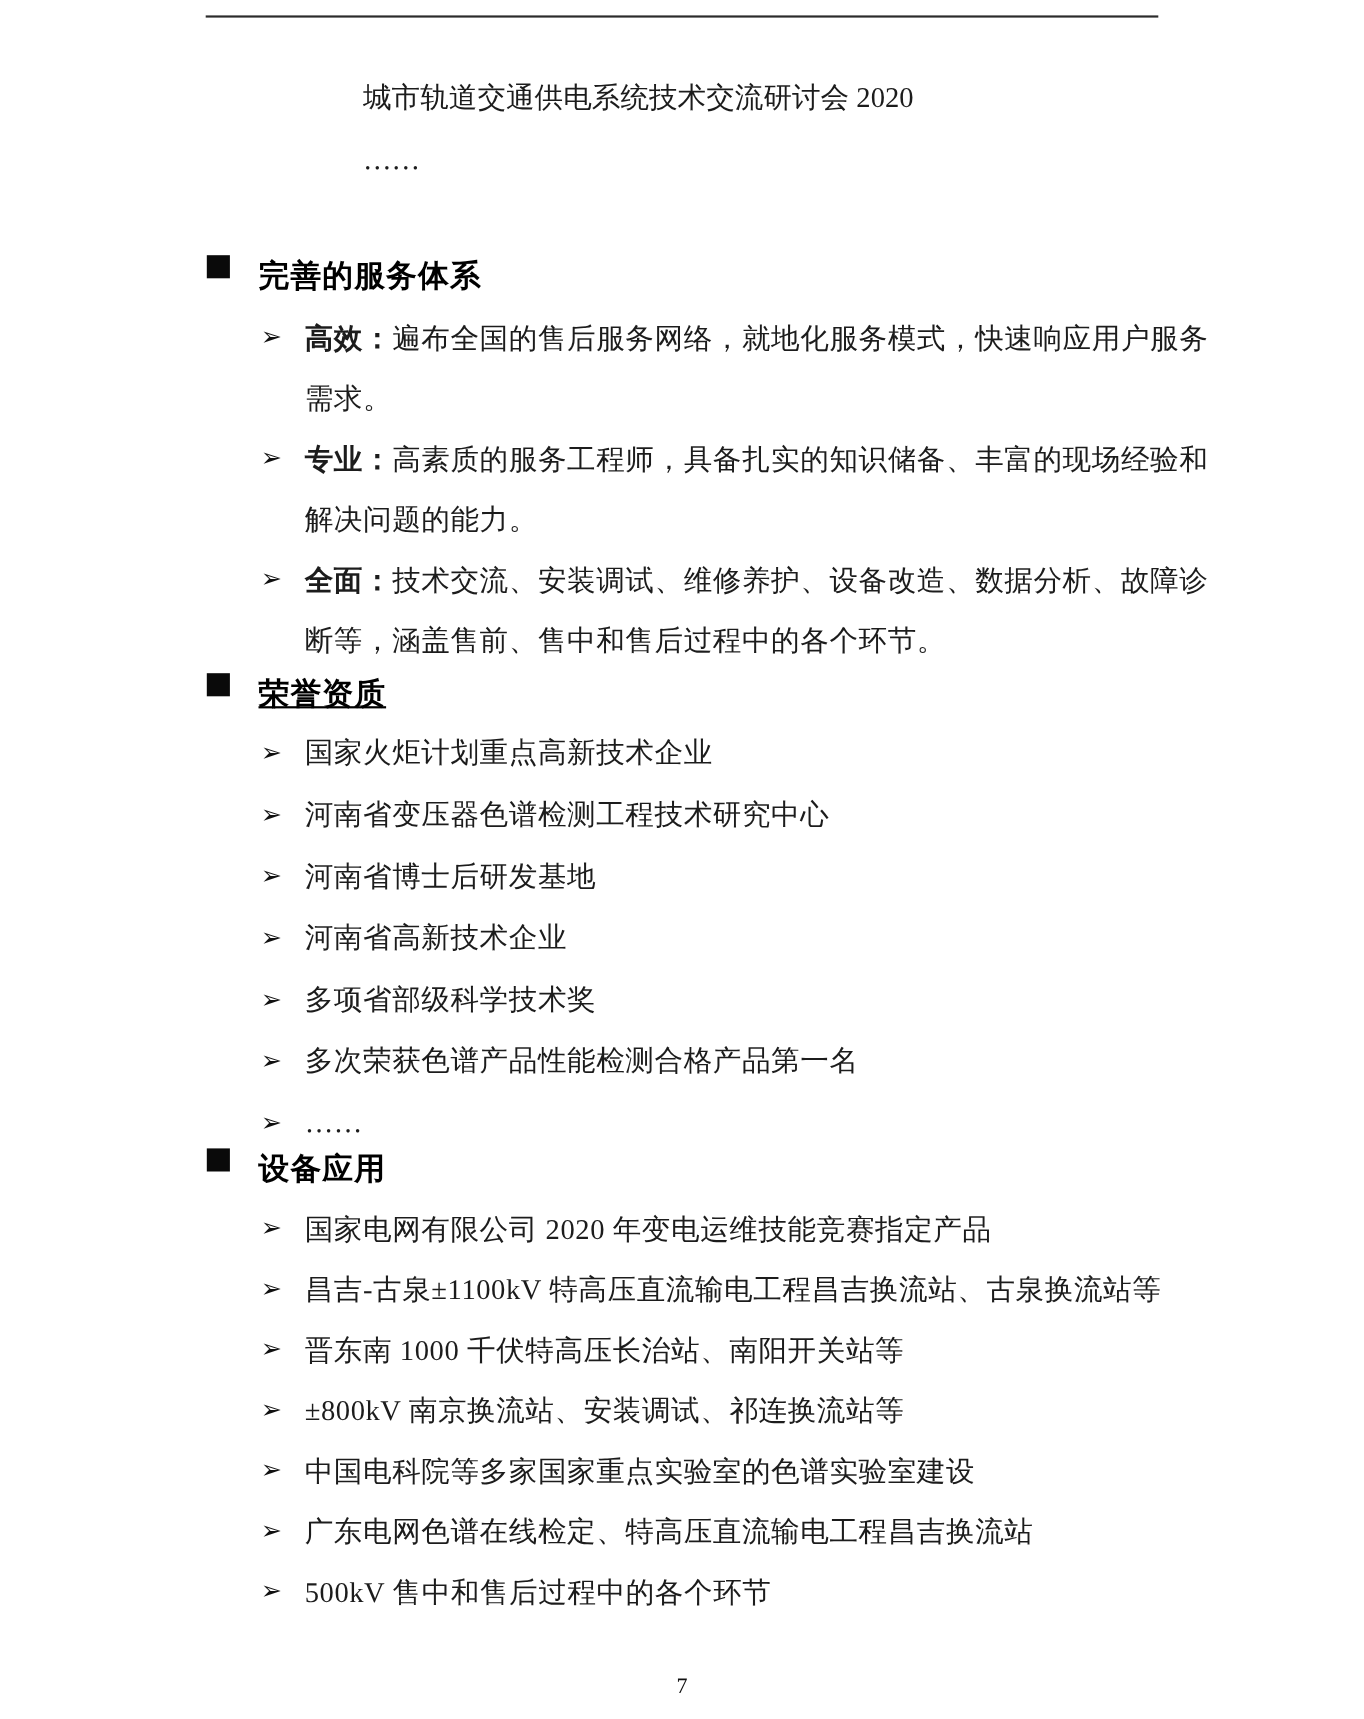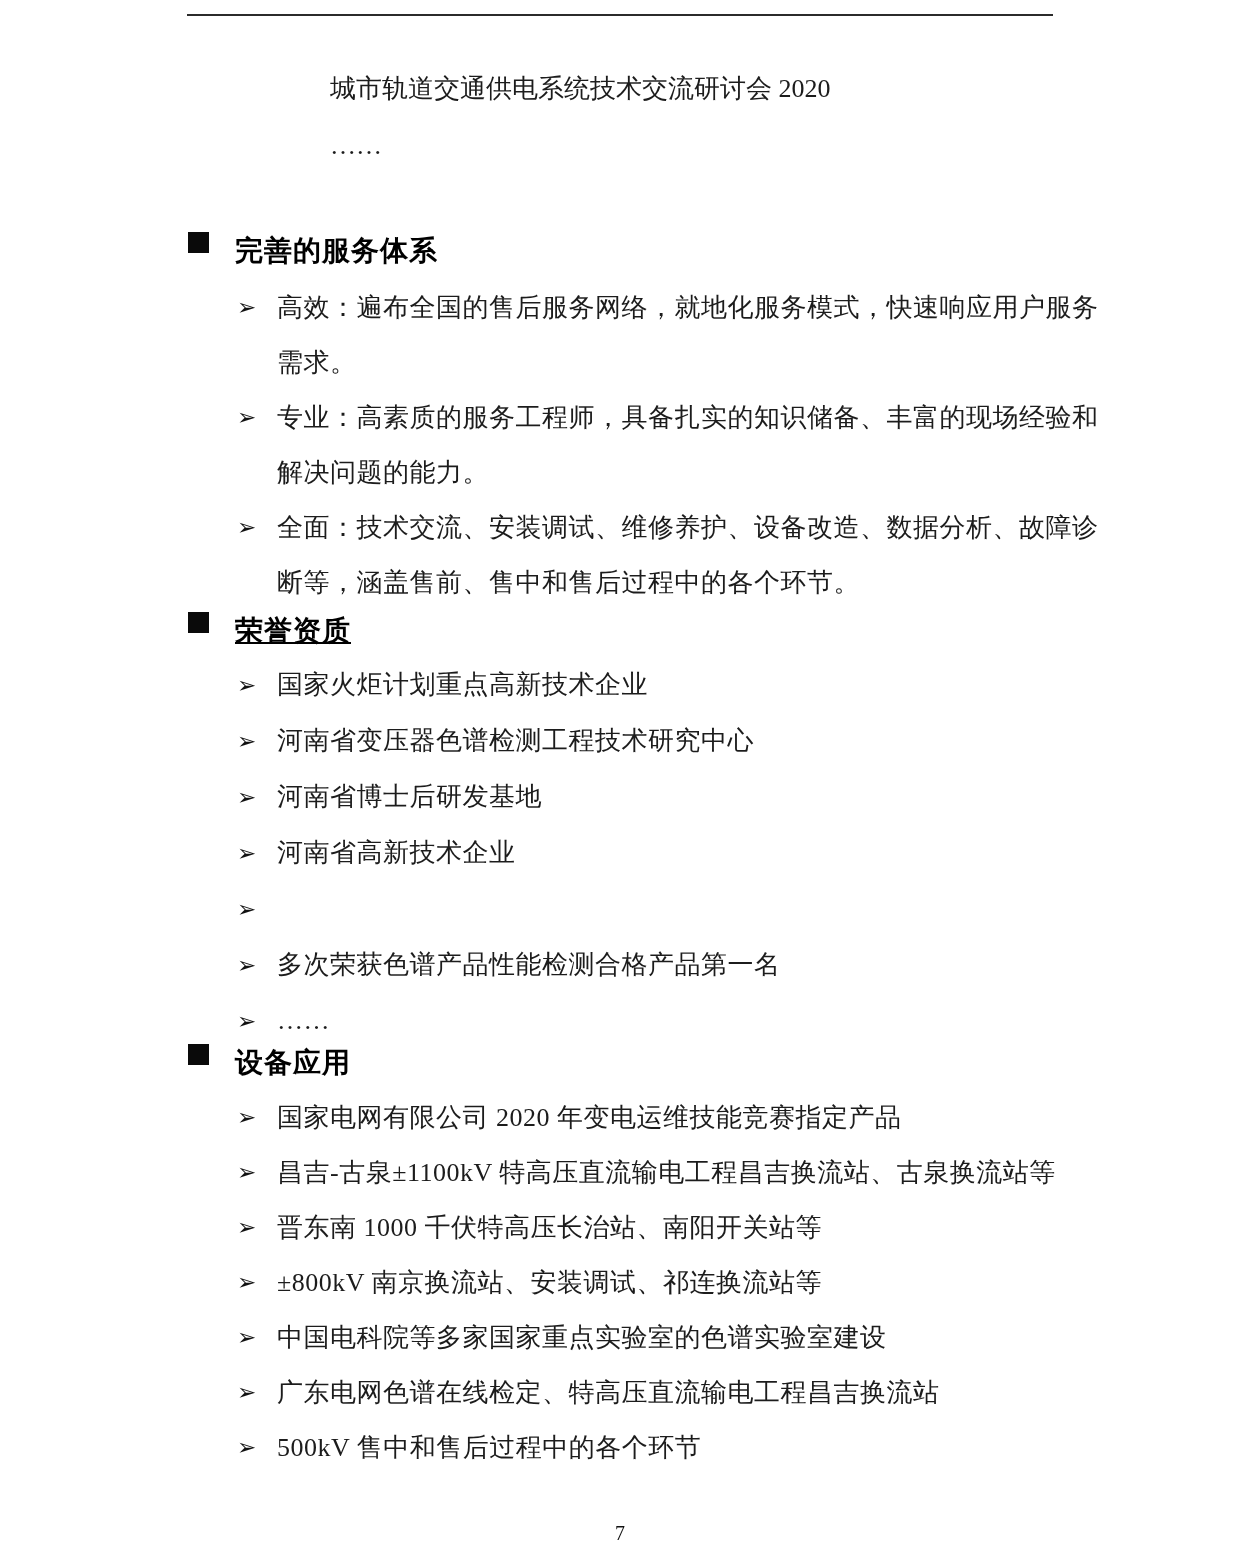--- a/index.html
+++ b/index.html
@@ -70,21 +70,21 @@
     width:40px;
     font-size:23px;
     line-height:inherit;
     color:#111;
     font-family:"DejaVu Sans","Liberation Sans",sans-serif;
   }
   .li .li-text{
     white-space:pre-line;
     letter-spacing:0.5px;
   }
-  .li .lead{font-weight:normal;}
+  .li .lead{font-weight:bold;}
   .page-number{
     position:absolute;
     left:0; top:1522px;
     width:100%;
     text-align:center;
     font-size:20px;
     color:#111;
   }
 </style>
 </head>
@@ -139,20 +139,21 @@
     <div class="li">
       <span class="marker">➢</span>
       <span class="li-text">河南省博士后研发基地</span>
     </div>
     <div class="li">
       <span class="marker">➢</span>
       <span class="li-text">河南省高新技术企业</span>
     </div>
     <div class="li">
       <span class="marker">➢</span>
+      <span class="li-text">多项省部级科学技术奖</span>
     </div>
     <div class="li">
       <span class="marker">➢</span>
       <span class="li-text">多次荣获色谱产品性能检测合格产品第一名</span>
     </div>
     <div class="li">
       <span class="marker">➢</span>
       <span class="li-text">……</span>
     </div>
   </div>

